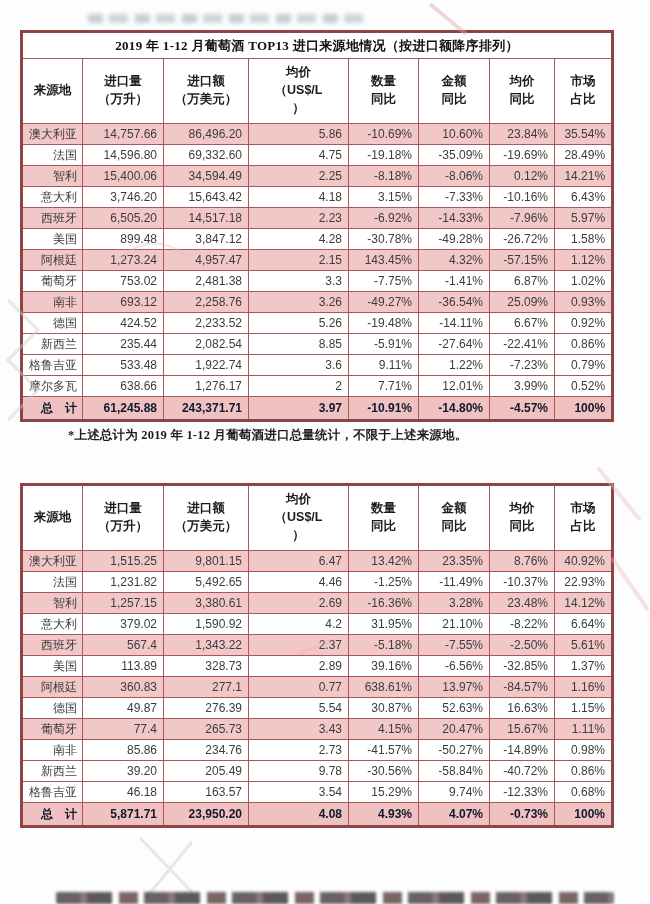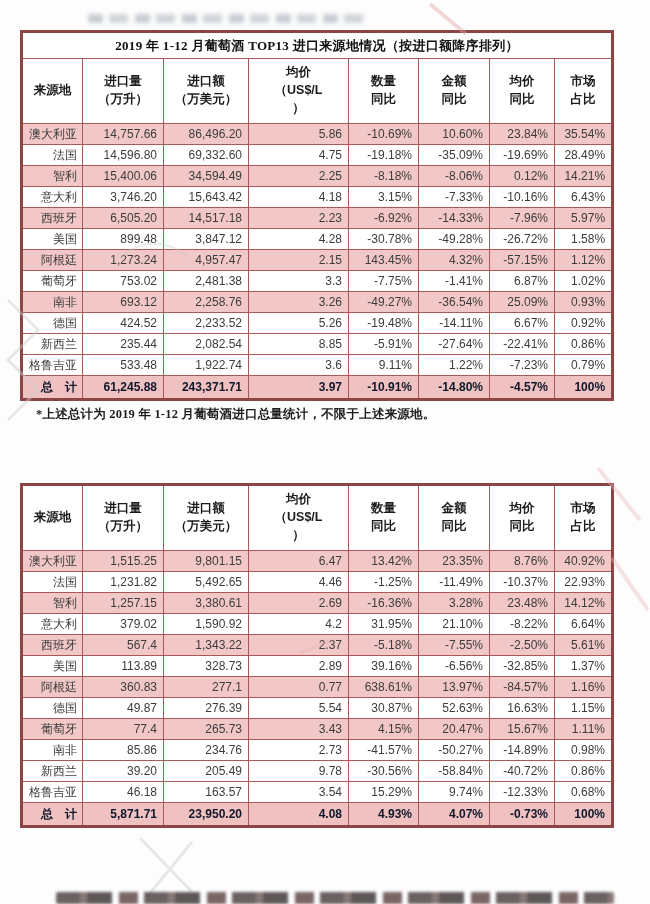--- a/index.html
+++ b/index.html
@@ -43,21 +43,21 @@
     text-align:center;vertical-align:middle;background:#fff;
     white-space:pre-line;line-height:1.42;padding:0 1px;
   }
   td{height:18px;font-size:12px;color:#3c3c3c;padding:1px 5px 1px 2px;background:#fff;}
   td.c-name{text-align:right;padding-left:4px;white-space:nowrap;}
   td.c-num{text-align:right;padding-right:6px;white-space:nowrap;}
   tr.pink td{background:#f2c7c7;}
   tr.total td{font-weight:bold;color:#0f172a;background:#f0c1c1;height:20px;}
 
   p.foot{
-    margin:5px 0 0 16px;font-size:12.5px;font-weight:bold;color:#1c1c1c;
+    margin:5px 0 0 48px;font-size:12.5px;font-weight:bold;color:#1c1c1c;
     font-family:"Liberation Serif","DejaVu Serif",serif;letter-spacing:.2px;
   }
 </style>
 </head>
 <body>
 
 <div class="page">
 
   <div class="blur-top"></div>
 
@@ -210,20 +210,30 @@
           <tr class="">
             <td class="c-name">格鲁吉亚</td>
             <td class="c-num">533.48</td>
             <td class="c-num">1,922.74</td>
             <td class="c-num">3.6</td>
             <td class="c-num">9.11%</td>
             <td class="c-num">1.22%</td>
             <td class="c-num">-7.23%</td>
             <td class="c-num">0.79%</td>
           </tr>
+          <tr class="">
+            <td class="c-name">摩尔多瓦</td>
+            <td class="c-num">638.66</td>
+            <td class="c-num">1,276.17</td>
+            <td class="c-num">2</td>
+            <td class="c-num">7.71%</td>
+            <td class="c-num">12.01%</td>
+            <td class="c-num">3.99%</td>
+            <td class="c-num">0.52%</td>
+          </tr>
           <tr class="pink total">
             <td class="c-name">总　计</td>
             <td class="c-num">61,245.88</td>
             <td class="c-num">243,371.71</td>
             <td class="c-num">3.97</td>
             <td class="c-num">-10.91%</td>
             <td class="c-num">-14.80%</td>
             <td class="c-num">-4.57%</td>
             <td class="c-num">100%</td>
           </tr>

